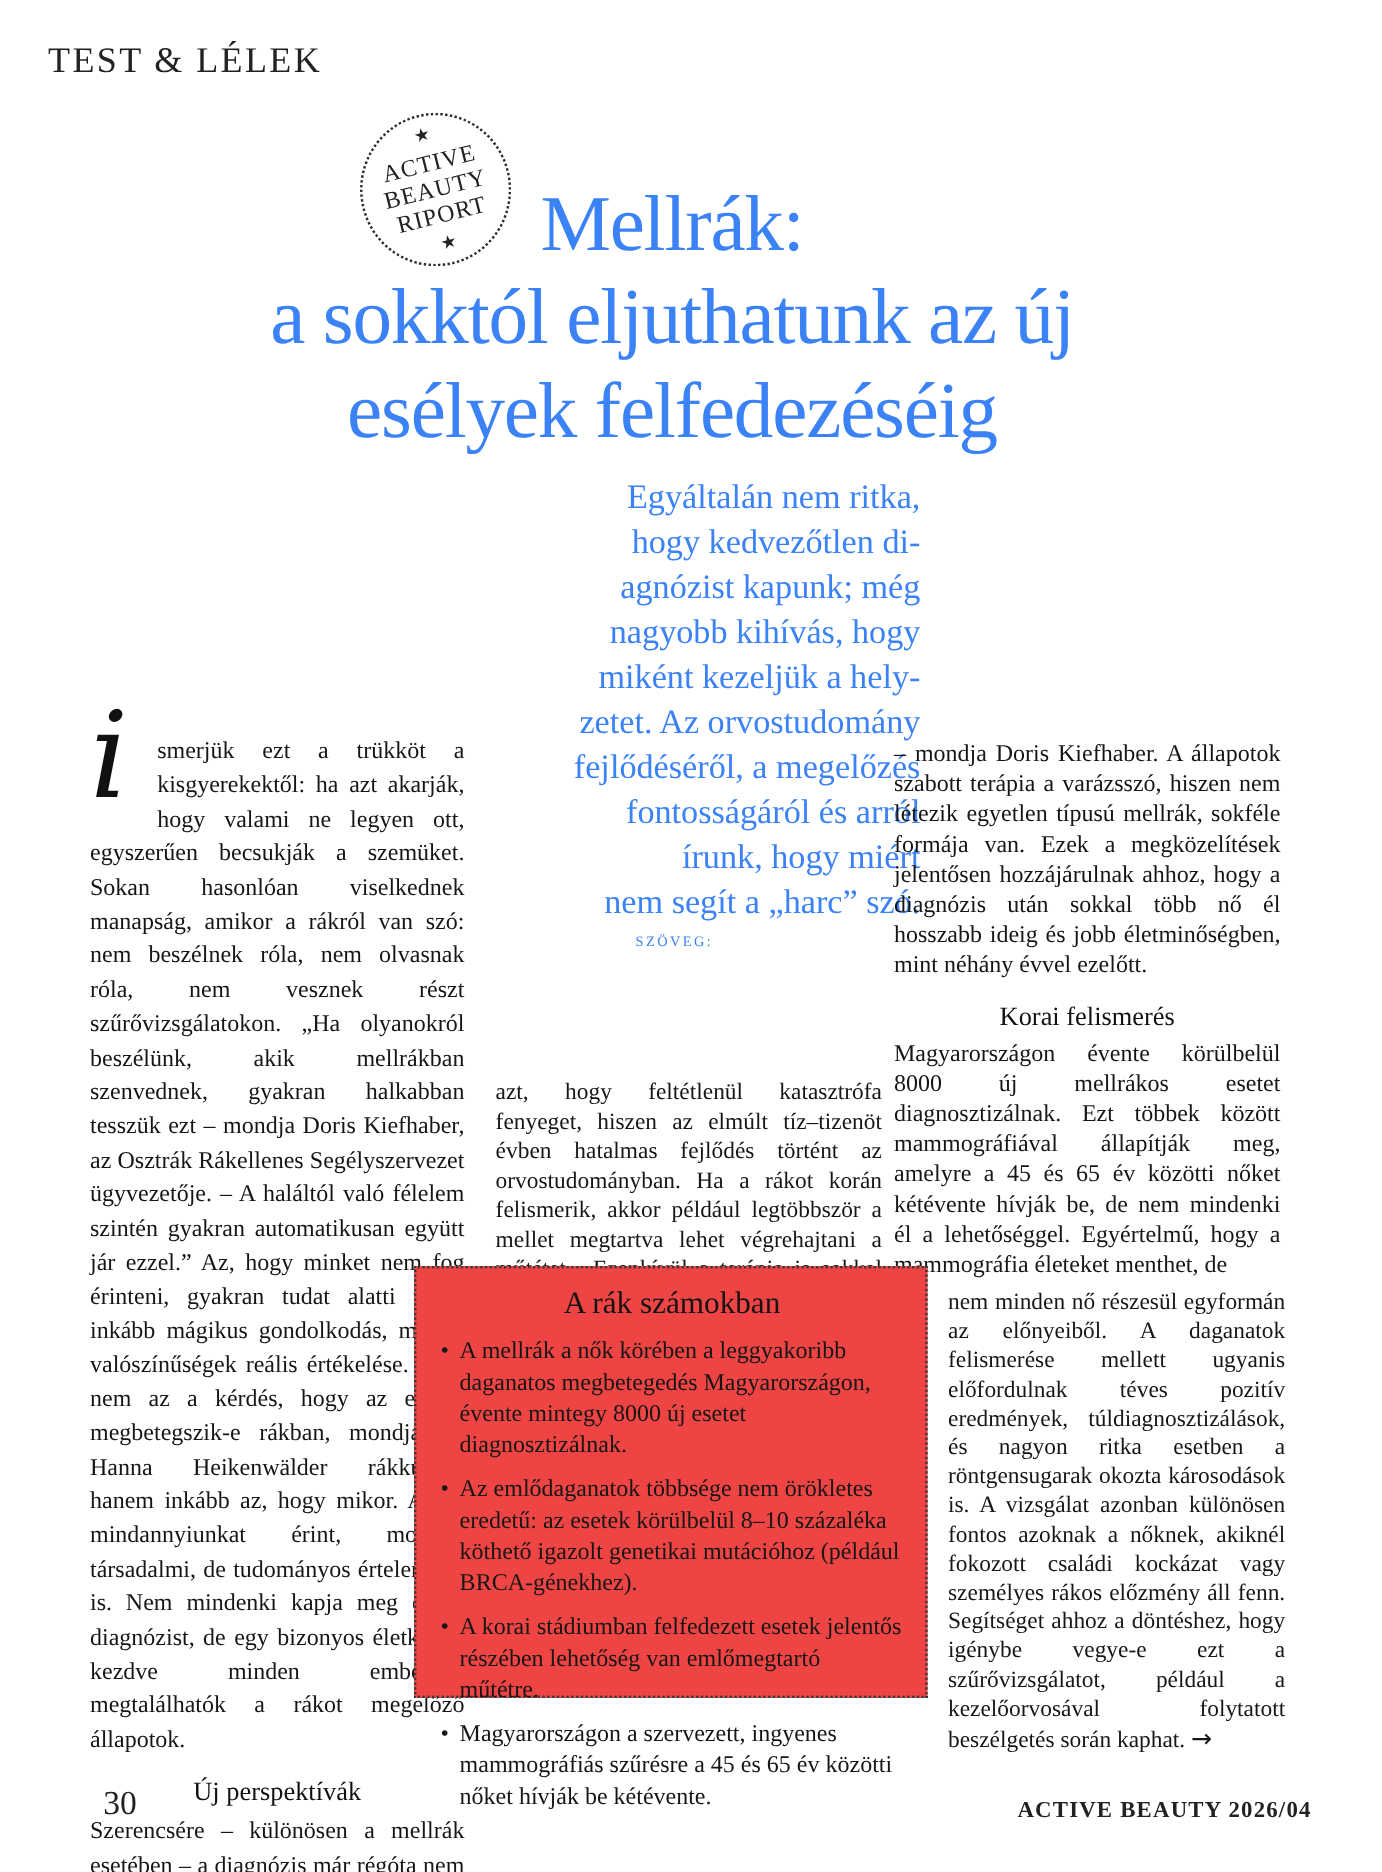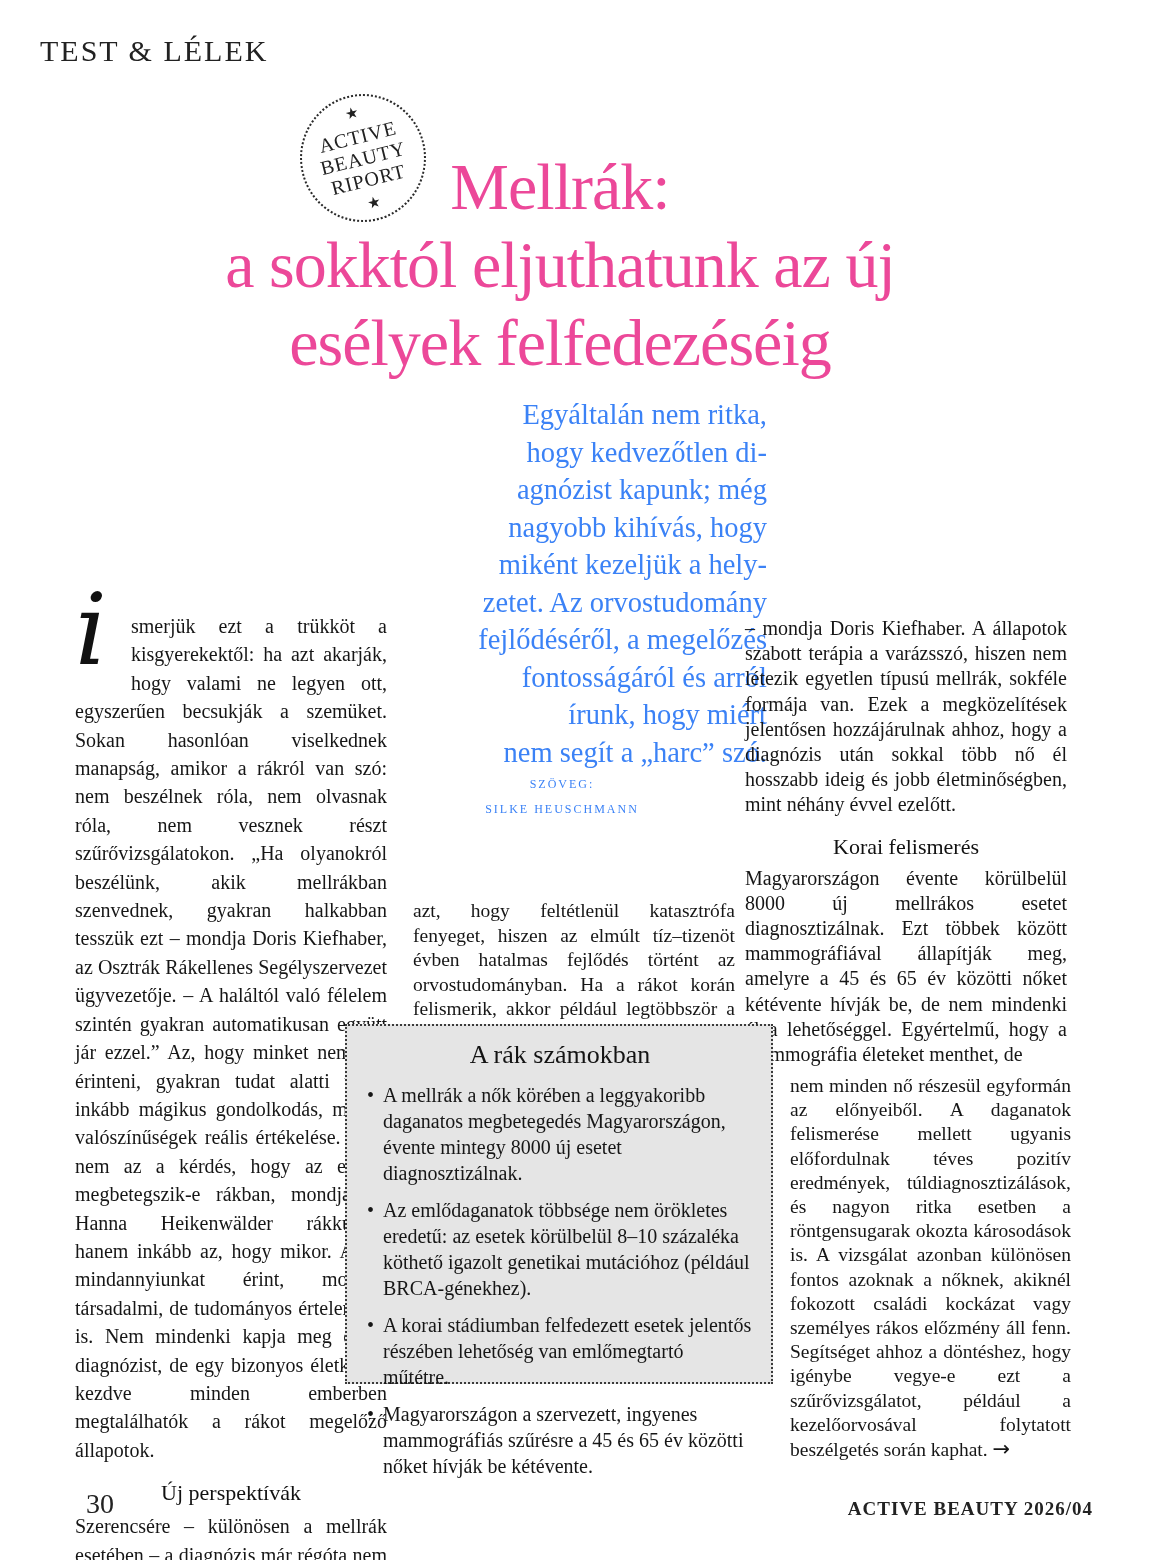--- a/index.html
+++ b/index.html
@@ -20,21 +20,21 @@
     align-items:center;justify-content:center;transform:rotate(-14deg);
     gap:1px;color:#222;
   }
   .stamp-line{font-size:20px;line-height:21px;letter-spacing:1px;}
   .stamp-star{font-size:15px;line-height:15px;}
   .stamp-star.top{margin-bottom:5px;}
   .stamp-star.bottom{margin-top:5px;}
   
   .headline{
     position:absolute;left:0;width:1120px;top:148px;text-align:center;
-    font-size:66px;line-height:78px;white-space:pre-line;color:#ec4899;
+    font-size:66px;line-height:78px;white-space:pre-line;color:#3b82f6;
     letter-spacing:-1px;
   }
   .standfirst{
     position:absolute;left:357px;width:410px;top:396px;text-align:right;
     font-size:28.5px;line-height:37.5px;white-space:pre-line;color:#3b82f6;
   }
   .byline{
     position:absolute;left:357px;width:410px;top:772px;text-align:center;
     font-size:12px;line-height:25px;letter-spacing:2px;color:#3b82f6;
   }
@@ -51,23 +51,23 @@
   }
   
   .dc-box{float:left;width:50px;height:58px;margin-right:6px;}
   .dc-box span{
     position:relative;top:-32px;display:inline-block;
     font-family:"DejaVu Serif",serif;font-style:italic;
     font-size:100px;line-height:100px;color:#111;
   }
   
   .factbox{
-    position:absolute;left:345px;top:1024px;width:428px;height:360px;
+    position:absolute;left:345px;top:1055px;width:428px;height:360px;
     border:2px dotted #3a3a3a;box-sizing:border-box;padding:8px 18px 0 20px;
-    background:#e5e5e5;
+    background:#ef4444;
   }
   .factbox-title{
     text-align:center;font-size:26px;line-height:30px;margin:6px 0 12px;color:#141414;
   }
   .factbox ul{margin:0;padding:0;list-style:none;}
   .factbox li{display:flex;gap:9px;margin-bottom:11px;font-size:20px;line-height:26px;color:#161616;text-align:left;}
   .factbox .bullet{flex:0 0 auto;}
   .arrow{font-family:"DejaVu Sans",sans-serif;font-size:21px;}
   
   .pagenum{position:absolute;left:86px;top:1488px;font-size:28px;color:#222;}
@@ -98,21 +98,20 @@
 nagyobb kihívás, hogy
 miként kezeljük a hely-
 zetet. Az orvostudomány
 fejlődéséről, a megelőzés
 fontosságáról és arról
 írunk, hogy miért
 nem segít a „harc” szó.</div>
 
 <div class="byline">
   <div>SZÖVEG:</div>
-  <div>SILKE HEUSCHMANN</div>
 </div>
 
 <div class="col col-left">
   <p>
     <span class="dc-box"><span>i</span></span><span>smerjük ezt a trükköt a kisgyerekektől: ha azt akarják, hogy valami ne legyen ott, egyszerűen becsukják a szemüket. Sokan hasonlóan viselkednek manapság, amikor a rákról van szó: nem beszélnek róla, nem olvasnak róla, nem vesznek részt szűrővizsgálatokon. „Ha olyanokról beszélünk, akik mellrákban szenvednek, gyakran halkabban tesszük ezt – mondja Doris Kiefhaber, az Osztrák Rákellenes Segélyszervezet ügyvezetője. – A haláltól való félelem szintén gyakran automatikusan együtt jár ezzel.” Az, hogy minket nem fog érinteni, gyakran tudat alatti vágy, inkább mágikus gondolkodás, mint a valószínűségek reális értékelése. Mert nem az a kérdés, hogy az ember megbetegszik-e rákban, mondja dr. Hanna Heikenwälder rákkutató, hanem inkább az, hogy mikor. A rák mindannyiunkat érint, mondja, társadalmi, de tudományos értelemben is. Nem mindenki kapja meg ezt a diagnózist, de egy bizonyos életkortól kezdve minden emberben megtalálhatók a rákot megelőző állapotok.</span>
   </p>
   <div class="col-heading">Új perspektívák</div>
   <p>Szerencsére – különösen a mellrák esetében – a diagnózis már régóta nem jelenti</p>
 </div>
 

